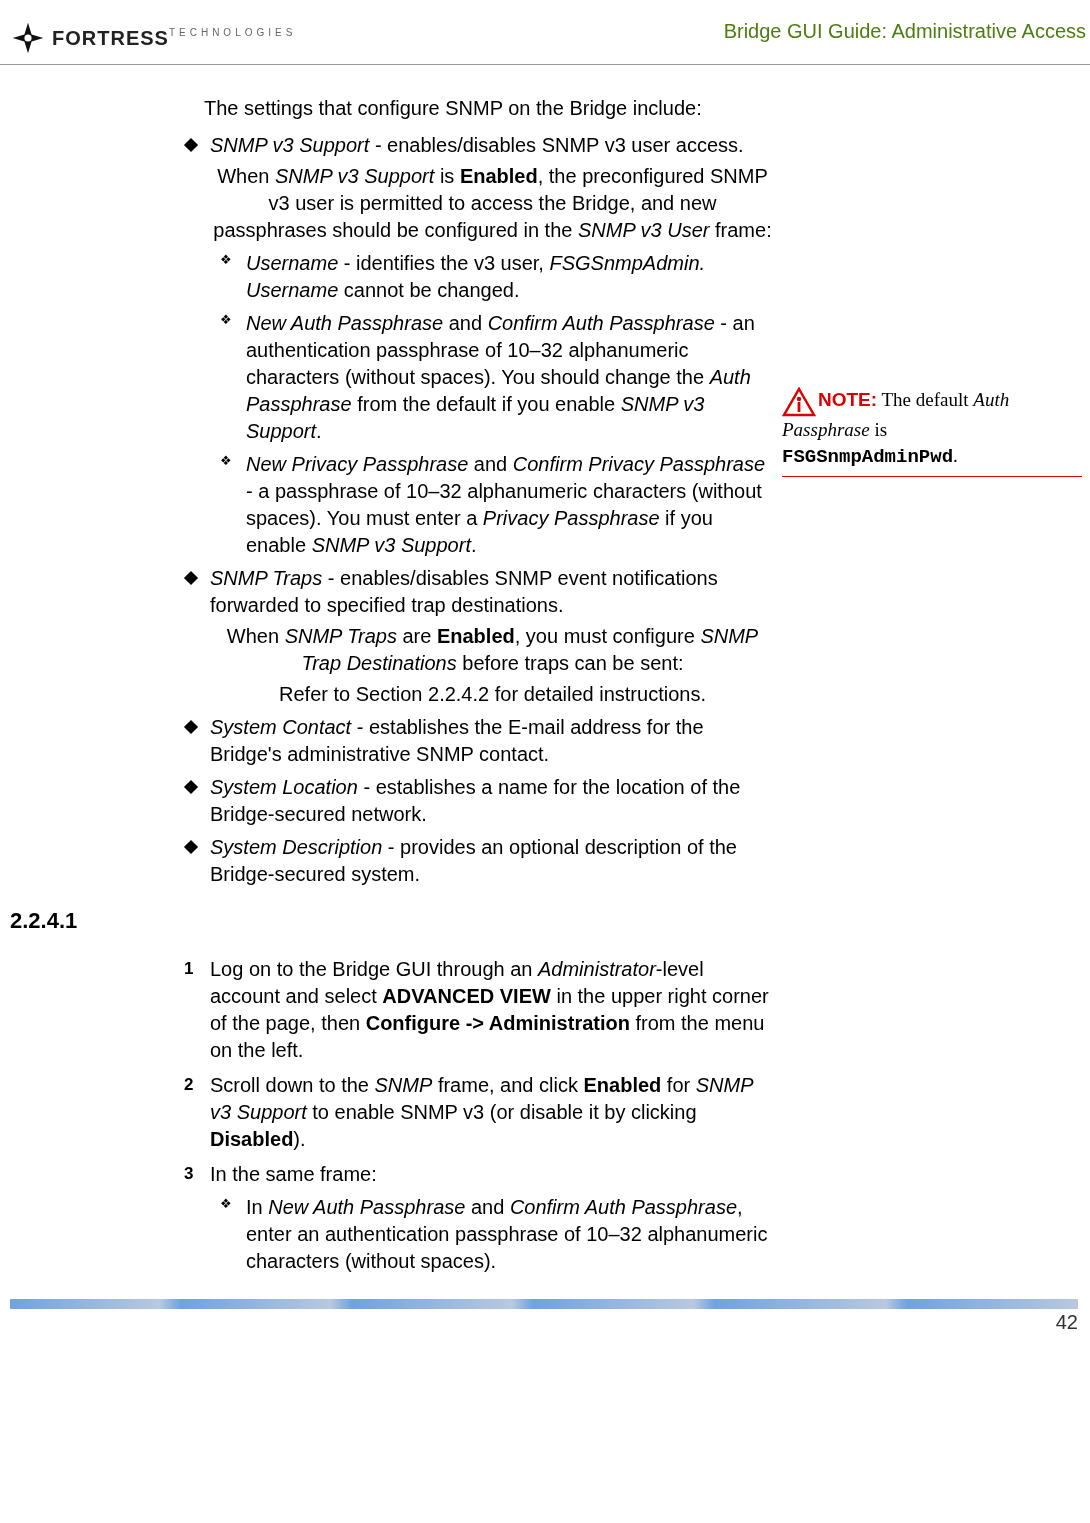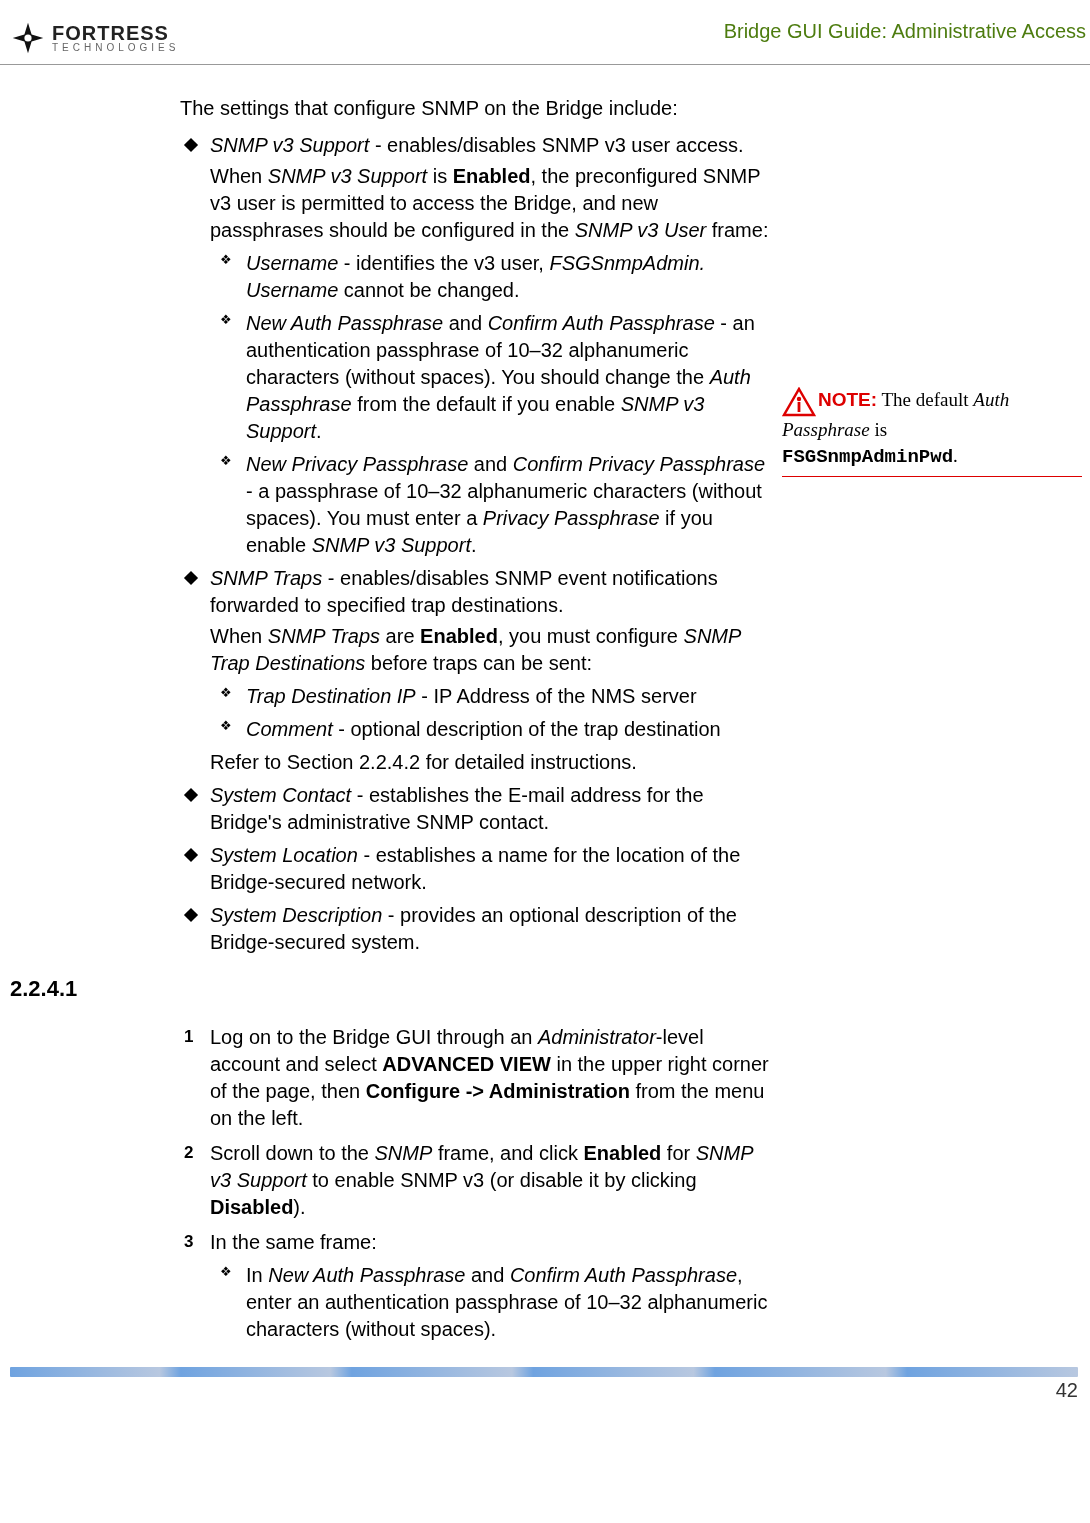--- a/index.html
+++ b/index.html
@@ -1,39 +1,39 @@
 <!DOCTYPE html>
 <html><head>
 <meta charset="utf-8">
 <style>
   * { box-sizing: border-box; margin: 0; padding: 0; }
   html, body { width: 1090px; background: #fff; font-family: Arial, Helvetica, sans-serif; color: #000; }
   .page { position: relative; width: 1090px; min-height: 1523px; padding: 20px 0 30px 0; }
   .header { display: flex; justify-content: space-between; align-items: flex-start; padding: 0 0 8px 0; border-bottom: 1px solid #999; margin: 0 0 30px 0; }
   .logo { display: flex; align-items: center; margin-left: 10px; }
   .logo-mark { width: 36px; height: 36px; margin-right: 6px; }
-  .logo-text { display: flex; flex-direction: column; line-height: 1; }
+  .logo-text { display: flex; flex-direction: row; line-height: 1; }
   .logo-main { font-weight: 900; font-size: 20px; letter-spacing: 1px; color: #222; }
   .logo-sub { font-size: 10px; letter-spacing: 4px; color: #666; }
   .header-title { font-size: 20px; color: #4d7c0f; margin-right: 4px; }
   .content { position: relative; padding-left: 180px; padding-right: 315px; font-size: 20px; line-height: 1.35; }
-  .intro { margin-bottom: 10px; }
+  .intro { margin-bottom: 10px; margin-left: 24px; }
   ul.diamond { list-style: none; padding-left: 30px; }
   ul.diamond > li { position: relative; margin-bottom: 6px; }
   ul.diamond > li::before {
     content: ""; position: absolute; left: -24px; top: 8px;
     width: 10px; height: 10px; background: #000; transform: rotate(45deg);
   }
   ul.cross { list-style: none; padding-left: 36px; margin-top: 6px; }
   ul.cross > li { position: relative; margin-bottom: 6px; }
   ul.cross > li::before {
     content: "❖"; position: absolute; left: -26px; top: 1px;
     font-size: 13px; color: #000;
   }
-  .p-inner { margin-top: 4px; margin-bottom: 4px; }
+  .p-inner { margin-top: 4px; margin-bottom: 4px; text-align: center; }
   em, .ital { font-style: italic; }
   .sans-b { font-family: Arial, Helvetica, sans-serif; font-weight: bold; }
   .section-row { display: flex; margin-top: 18px; margin-bottom: 20px; margin-left: -180px; padding-left: 10px; }
   .section-num { width: 170px; font-weight: bold; font-size: 22px; }
   .section-title { font-weight: bold; font-size: 22px; font-family: Verdana, Arial, sans-serif; }
   ol.steps { list-style: none; padding-left: 30px; counter-reset: step; }
   ol.steps > li { position: relative; margin-bottom: 8px; counter-increment: step; }
   ol.steps > li::before {
     content: counter(step);
     position: absolute; left: -26px; top: 2px;
@@ -100,28 +100,20 @@
             <span class="ital">New Privacy Passphrase</span><span> and </span><span class="ital">Confirm Privacy Passphrase</span><span> - a passphrase of 10–32 alphanumeric characters (without spaces). You must enter a </span><span class="ital">Privacy Passphrase</span><span> if you enable </span><span class="ital">SNMP v3 Support</span><span>.</span>
           </li>
         </ul>
       </li>
 
       <li>
         <span class="ital">SNMP Traps</span><span> - enables/disables SNMP event notifications forwarded to specified trap destinations.</span>
         <p class="p-inner">
           <span>When </span><span class="ital">SNMP Traps</span><span> are </span><span class="sans-b">Enabled</span><span>, you must configure </span><span class="ital">SNMP Trap Destinations</span><span> before traps can be sent:</span>
         </p>
-        <ul class="cross">
-          <li>
-            <span class="ital">Trap Destination IP</span><span> - IP Address of the NMS server</span>
-          </li>
-          <li>
-            <span class="ital">Comment</span><span> - optional description of the trap destination</span>
-          </li>
-        </ul>
         <p class="p-inner">Refer to Section 2.2.4.2 for detailed instructions.</p>
       </li>
 
       <li>
         <span class="ital">System Contact</span><span> - establishes the E-mail address for the Bridge's administrative SNMP contact.</span>
       </li>
       <li>
         <span class="ital">System Location</span><span> - establishes a name for the location of the Bridge-secured network.</span>
       </li>
       <li>

